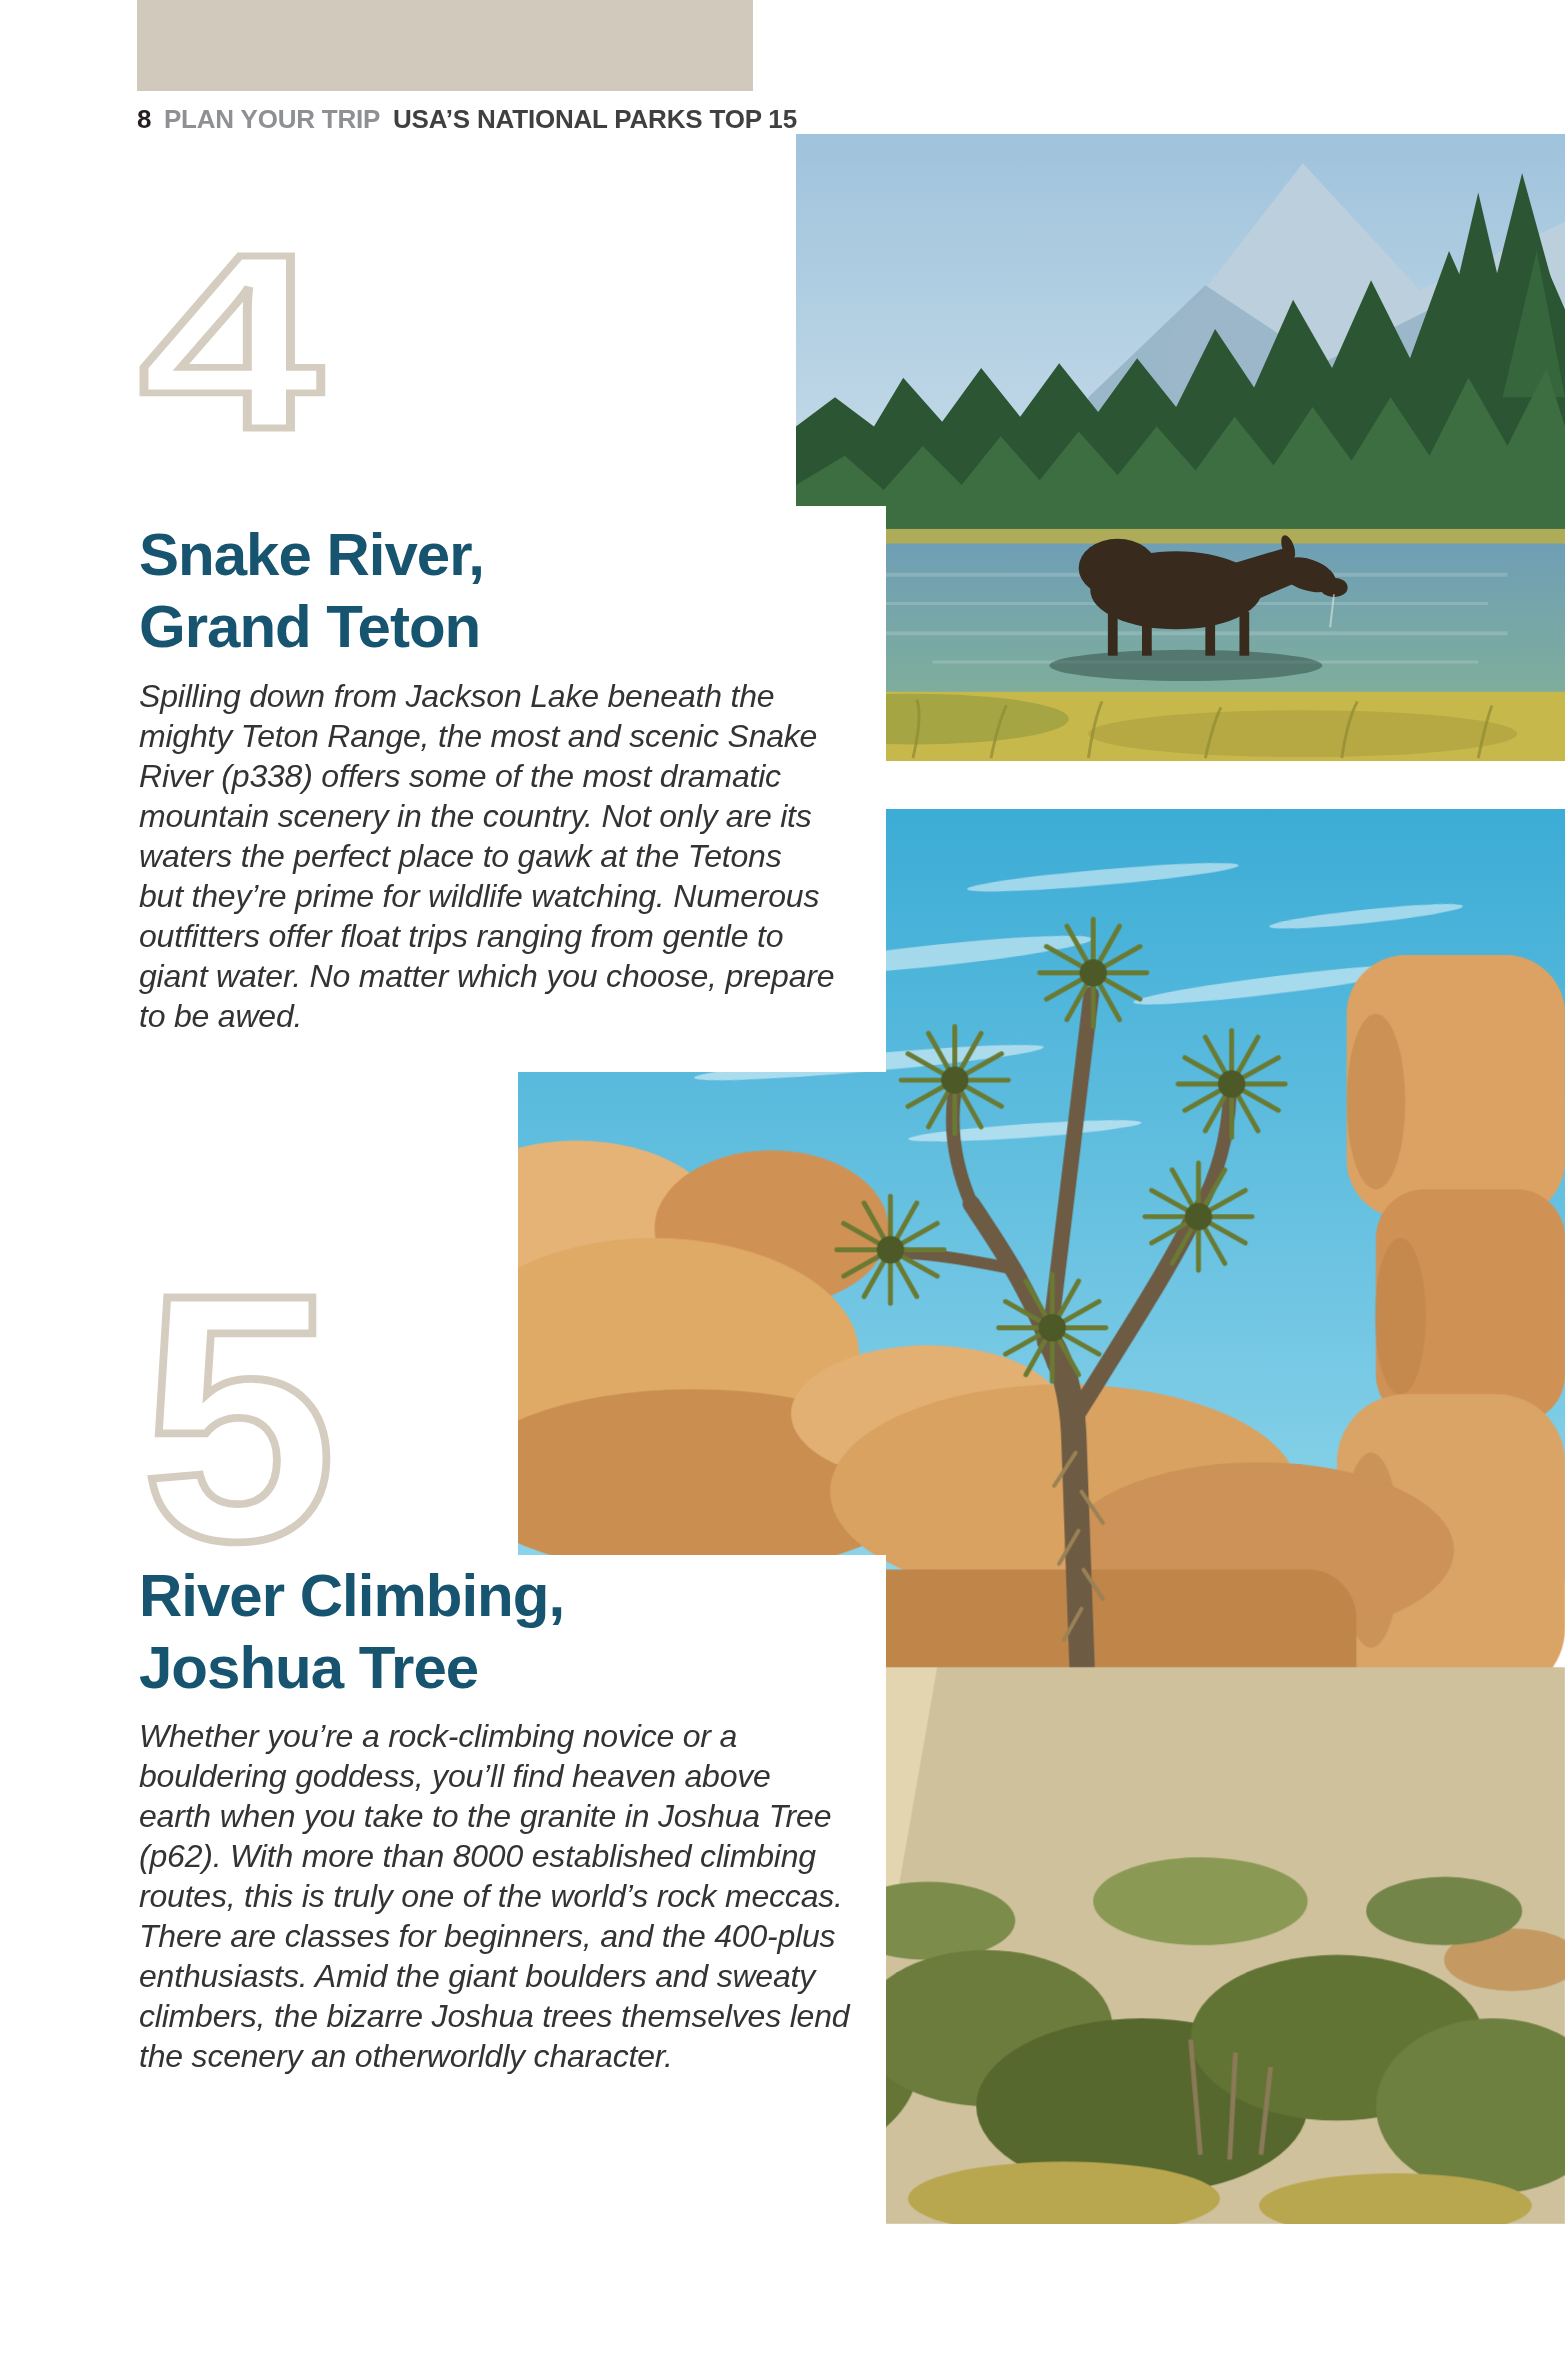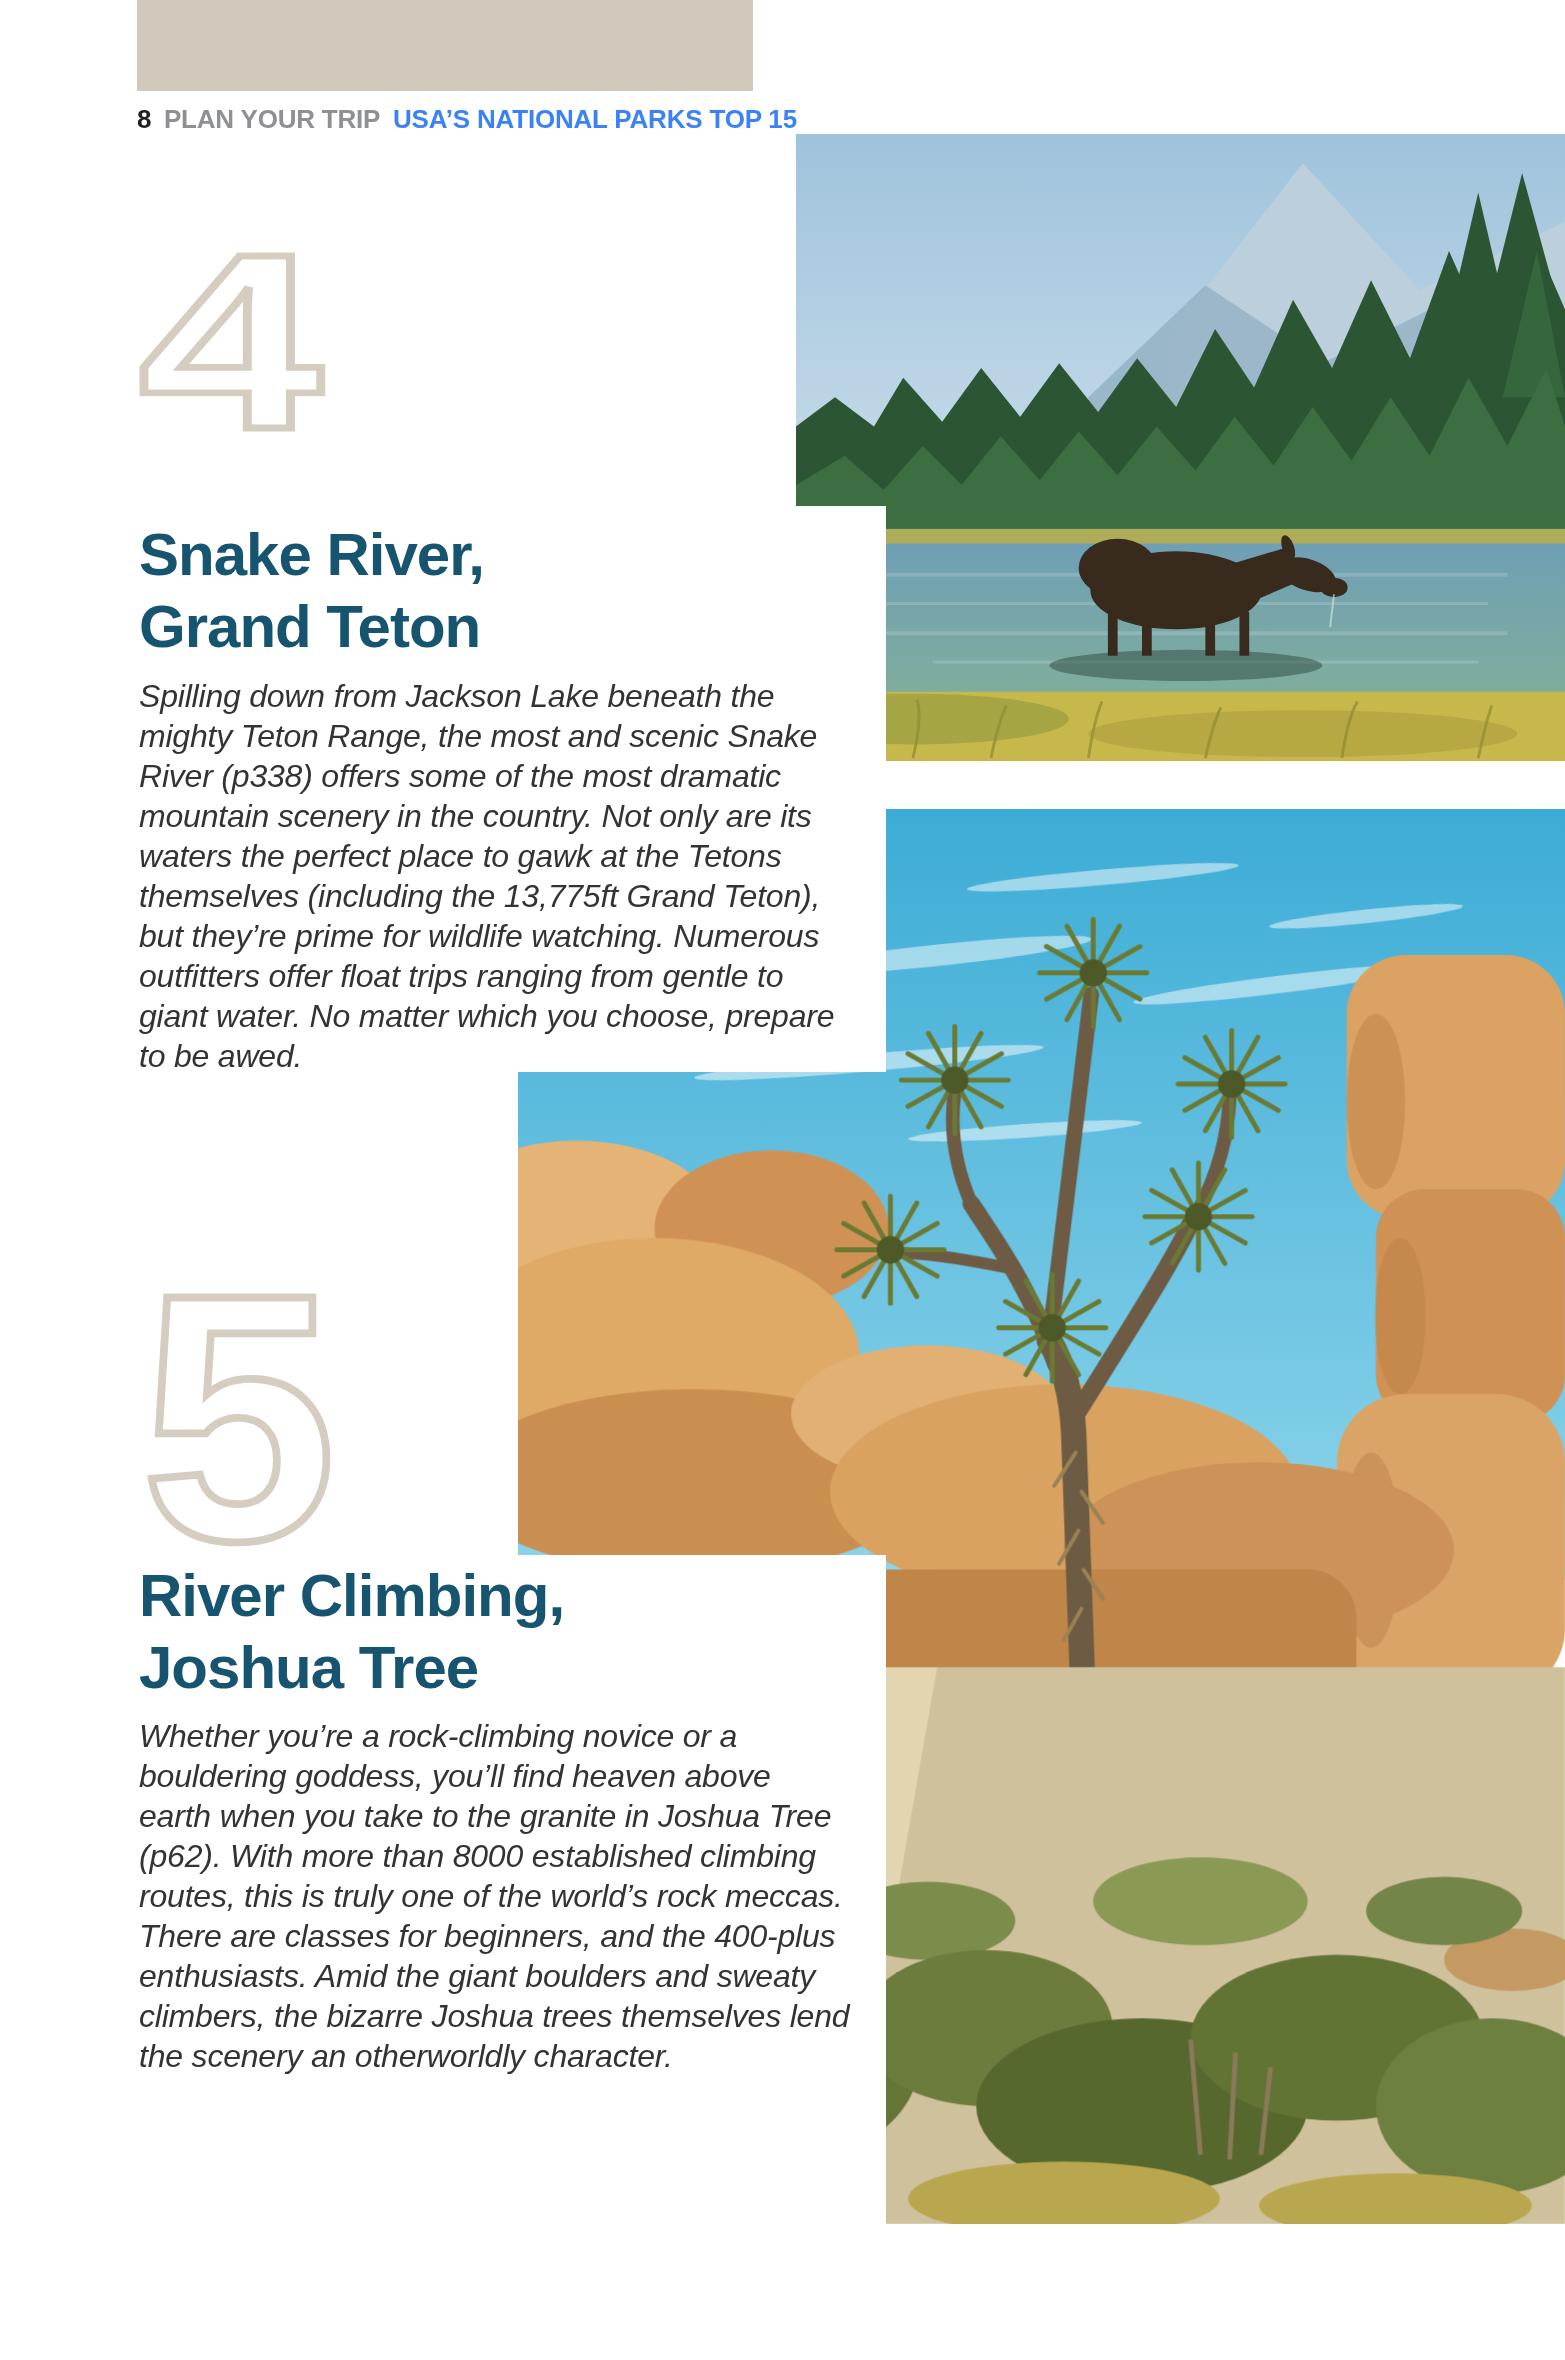--- a/index.html
+++ b/index.html
@@ -7,21 +7,21 @@
         font-family:"Liberation Sans",sans-serif;}
 
   
   .tan-block{position:absolute;left:137px;top:0;width:616px;height:91px;background:#d2c9bd;}
 
   
   .running-head{position:absolute;left:137px;top:103px;display:flex;gap:12.7px;
                 font-size:26px;line-height:33px;letter-spacing:-0.2px;white-space:nowrap;}
   .running-head .pagenum{color:#231f20;font-weight:800;}
   .running-head .sec{color:#8e9094;font-weight:700;}
-  .running-head .chap{color:#3b82f6;font-weight:700;}
+  .running-head .chap{color:#404040;font-weight:700;}
 
   
   .rank{position:absolute;font-weight:700;line-height:1;color:transparent;
         -webkit-text-stroke:6.8px #d6cdc1;}
   .rank4{left:139px;top:217px;font-size:250px;transform:scaleX(1.32);transform-origin:0 0;}
   .rank5{left:141px;top:1242px;font-size:351px;-webkit-text-stroke-width:7.8px;}
 
   
   .entry-title{position:absolute;left:139px;margin:0;font-size:60px;line-height:72px;
                font-weight:700;color:#16546f;letter-spacing:-1px;}
@@ -63,21 +63,20 @@
     <span class="tl">Snake River,</span>
     <span class="tl">Grand Teton</span>
   </h2>
 
   <div class="entry-body" id="b1">
     <div class="bl">Spilling down from Jackson Lake beneath the</div>
     <div class="bl">mighty Teton Range, the most and scenic Snake</div>
     <div class="bl">River (p338) offers some of the most dramatic</div>
     <div class="bl">mountain scenery in the country. Not only are its</div>
     <div class="bl">waters the perfect place to gawk at the Tetons</div>
-    <div class="bl">themselves (including the 13,775ft Grand Teton),</div>
     <div class="bl">but they’re prime for wildlife watching. Numerous</div>
     <div class="bl">outfitters offer float trips ranging from gentle to</div>
     <div class="bl">giant water. No matter which you choose, prepare</div>
     <div class="bl">to be awed.</div>
   </div>
 
   <div class="photo photo-moose">
     <svg viewBox="0 0 789 643" preserveAspectRatio="none">
       <defs>
         <linearGradient id="skyA" x1="0" y1="0" x2="0" y2="1">

